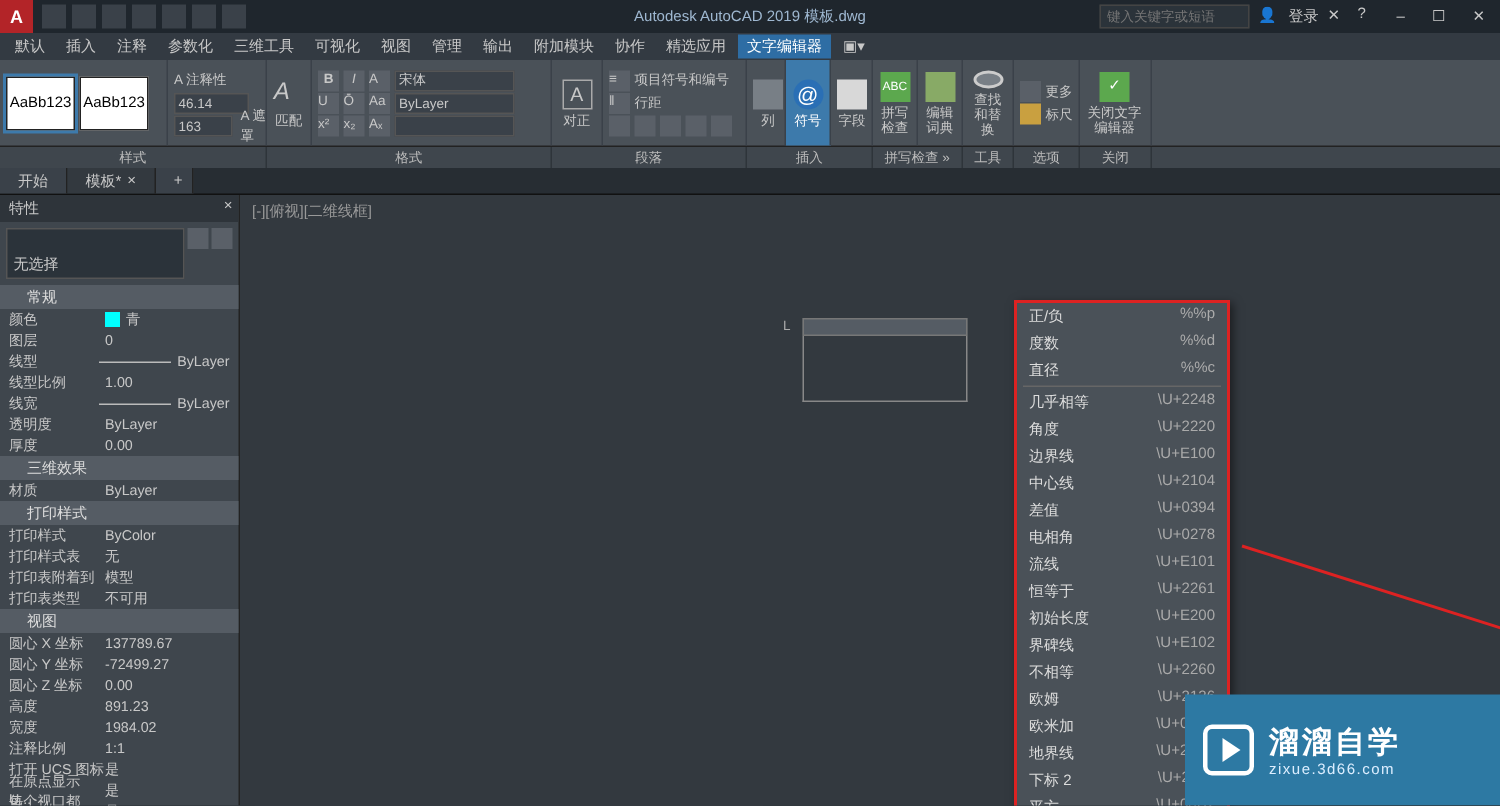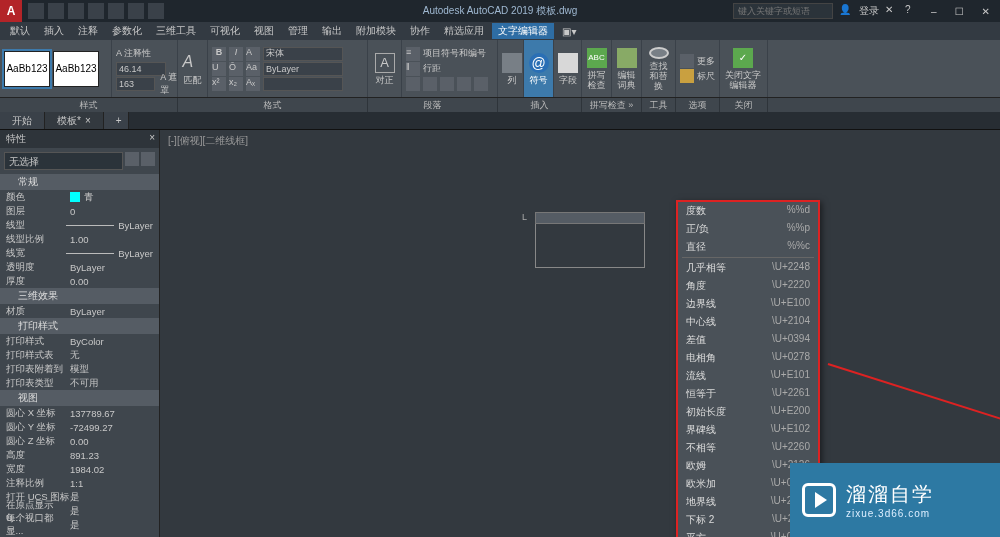--- a/index.html
+++ b/index.html
@@ -41,21 +41,21 @@
 .doc-tab { padding: 2px 12px; font-size: 10px; background: #3a4149; border-right: 1px solid #222; height: 17px; display: flex; align-items: center; gap:4px;}
 .doc-tab.active { background: #33393f; }
 .plus-tab { width: 18px; text-align: center; }
 
 
 .main { display: flex; height: calc(537px - 22px - 18px - 58px - 14px - 18px); }
 .props { width: 160px; background: #3f464d; border-right: 1px solid #222; display: flex; flex-direction: column; }
 .props-head { height: 18px; background: #2e343a; font-size: 10px; padding: 2px 6px; position: relative; }
 .props-head .close { position: absolute; right: 4px; top: 2px; }
 .props-sel { margin: 4px; display: flex; gap: 2px; }
-.props-sel .combo { flex: 1; height: 18px; background: #2b333a; border: 1px solid #555; font-size: 10px; padding: 2px 4px; }
+.props-sel .combo { flex: 1; height: 28px; background: #2b333a; border: 1px solid #555; font-size: 10px; padding: 16px 4px; }
 .sect { background: #555c64; font-size: 10px; padding: 1px 18px; color: #ddd; }
 .prop-row { display: flex; font-size: 9.5px; padding: 1px 6px; height: 14px; align-items: center; }
 .prop-row .k { width: 64px; color: #c8c8c8; }
 .prop-row .v { flex: 1; color: #c8c8c8; display:flex; align-items:center; gap:4px;}
 .swatch { width: 10px; height: 10px; display: inline-block; }
 
 .canvas { flex: 1; background: #33393f; position: relative; }
 .dwg-label { position: absolute; left: 8px; top: 4px; font-size: 10px; color: #999; }
 .mtext-box { position: absolute; left: 375px; top: 82px; width: 110px; }
 .mtext-ruler { height: 12px; background: #555c64; border: 1px solid #777; position: relative; }
@@ -67,21 +67,21 @@
 .sym-item { padding: 2px 8px; font-size: 10px; color: #ddd; display: flex; justify-content: space-between; }
 .sym-sep { height: 1px; background: #666; margin: 1px 4px; }
 
 
 .arrow { position: absolute; left: 660px; top: 226px; pointer-events:none;}
 
 
 .wmark { position: absolute; right: 0; bottom: 0; width: 210px; height: 74px; background: #2d79a3; color: #fff; display: flex; align-items: center; gap: 10px; padding: 0 12px; }
 .wmark .play { width: 34px; height: 34px; border: 3px solid #fff; border-radius: 6px; display:flex; align-items:center; justify-content:center;}
 .wmark .play::after { content:""; border-left: 12px solid #fff; border-top: 8px solid transparent; border-bottom: 8px solid transparent; margin-left:3px;}
-.wmark .txt1 { font-size: 20px; font-weight: normal; letter-spacing: 2px;}
+.wmark .txt1 { font-size: 20px; font-weight: bold; letter-spacing: 2px;}
 .wmark .txt2 { font-size: 10px; letter-spacing: 1px; color: #dceeff;}
 
 
 .c-at { background:#2a6fb5; border-radius:50%;}
 .c-abc { background:#5ca84e;}
 .c-find { background:#787f86;}
 .c-chk { background:#5ca84e;}
 .c-cols { background:#787f86;}
 .byline { display:inline-block; width:48px; border-top:1px solid #bbb; vertical-align:middle;}
 </style>
@@ -416,26 +416,26 @@
 
   <div class="canvas">
     <div class="dwg-label">[-][俯视][二维线框]</div>
     <div class="mtext-box">
       <div class="mtext-ruler"></div>
       <div class="mtext-area"></div>
     </div>
 
     <div class="sym-menu" id="symmenu">
         <div class="sym-item">
+          <span>正/负</span>
+          <span style="color: rgb(170, 170, 170);">%%p</span>
+        </div>
+        <div class="sym-item">
           <span>度数</span>
           <span style="color: rgb(170, 170, 170);">%%d</span>
-        </div>
-        <div class="sym-item">
-          <span>正/负</span>
-          <span style="color: rgb(170, 170, 170);">%%p</span>
         </div>
         <div class="sym-item">
           <span>直径</span>
           <span style="color: rgb(170, 170, 170);">%%c</span>
         </div>
         <div class="sym-sep"></div>
         <div class="sym-item">
           <span>几乎相等</span>
           <span style="color: rgb(170, 170, 170);">\U+2248</span>
         </div>

